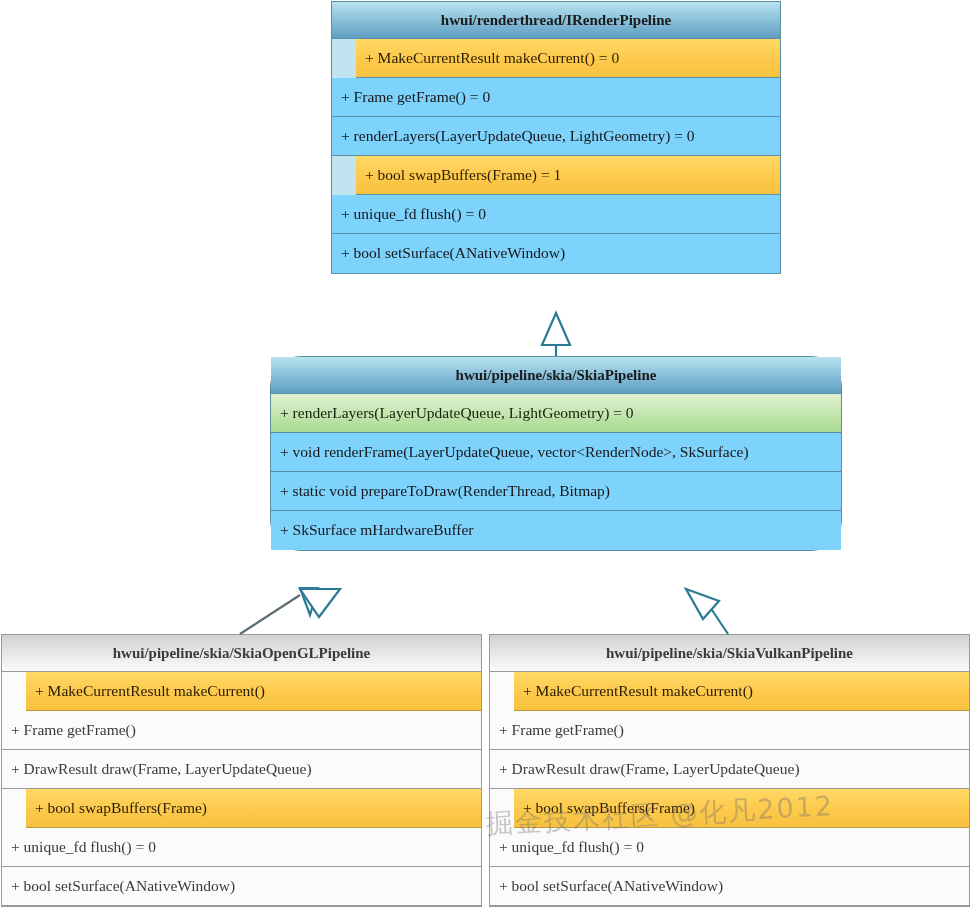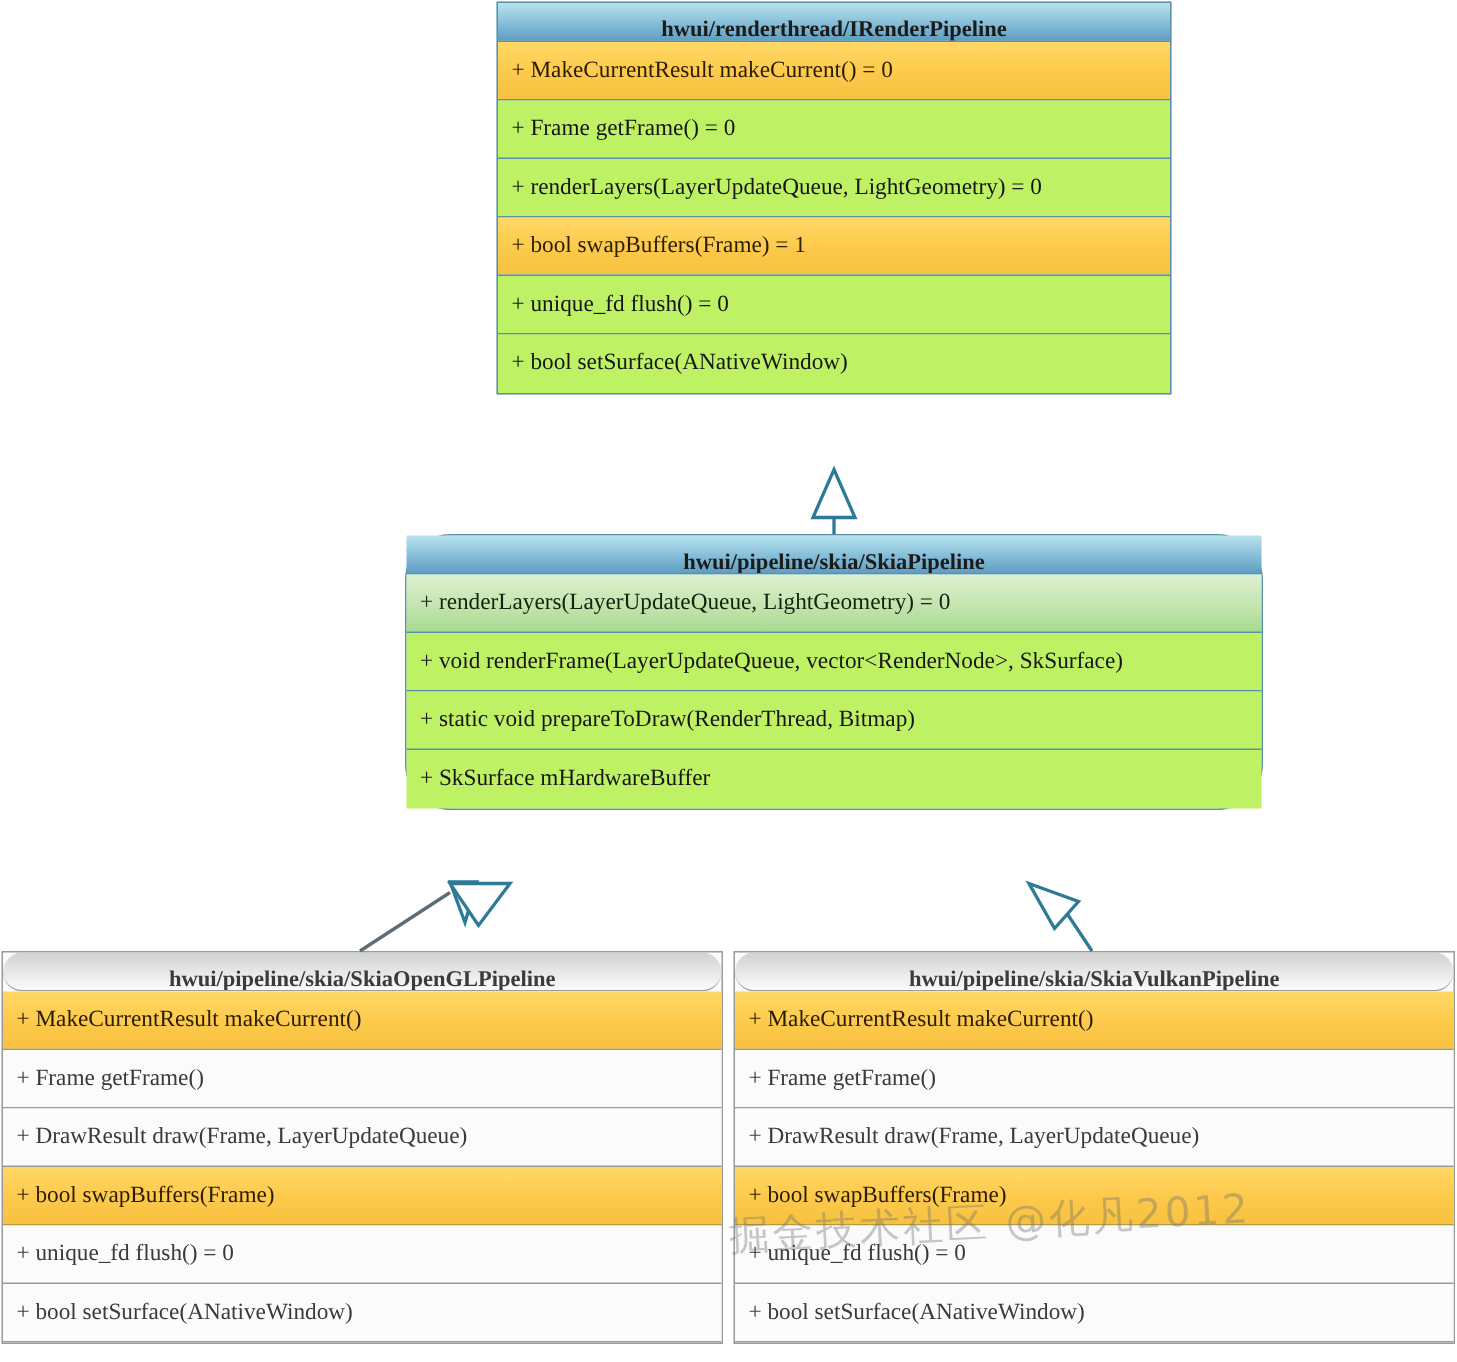--- a/index.html
+++ b/index.html
@@ -24,64 +24,64 @@
 
   
   .uml-class {
     position: absolute;
     box-sizing: border-box;
     border: 1px solid #5b8fa8;
     background: #c2e4f0;
   }
   .uml-class .uml-header {
     box-sizing: border-box;
-    height: 26px;
+    height: 37px;
     line-height: 36px;
     text-align: center;
     font-weight: bold;
     font-size: 15px;
     color: #1b1b1b;
     background: linear-gradient(to bottom, #b9e3ef 0%, #8ec4dc 45%, #5f9ec2 100%);
     border-bottom: 1px solid #5b8fa8;
     white-space: nowrap;
     overflow: hidden;
   }
   .uml-class .uml-row {
     box-sizing: border-box;
     height: 39px;
     line-height: 37px;
     padding-left: 9px;
     font-size: 15.5px;
     color: #16161a;
-    background: #bef264;
+    background: #7dd3fc;
     border-bottom: 1px solid #5b8fa8;
     white-space: nowrap;
     overflow: hidden;
   }
   .uml-class .uml-row:last-child { border-bottom: none; }
 
   .uml-row.hl-yellow {
     background: linear-gradient(to bottom, #ffd866 0%, #fdc94b 55%, #f7c23f 100%);
     color: #2b1d05;
+    margin-left: 24px;
   }
   .uml-row.hl-green {
     background: linear-gradient(to bottom, #ddf0d1 0%, #c3e5ae 55%, #a6da90 100%);
     color: #15220d;
   }
 
   
   .uml-class.gray {
     border: 1px solid #9a9a9a;
     background: #fbfbfb;
   }
   .uml-class.gray .uml-header {
     background: linear-gradient(to bottom, #d2d2d2 0%, #e2e2e2 40%, #fbfbfb 100%);
     border-bottom: 1px solid #9a9a9a;
     color: #3b3b3b;
-    border-radius: 13px;
   }
   .uml-class.gray .uml-row {
     background: #fbfbfb;
     border-bottom: 1px solid #9a9a9a;
     color: #3a3a3a;
   }
   .uml-class.gray .uml-row.hl-yellow {
     background: linear-gradient(to bottom, #ffd866 0%, #fdc94b 55%, #f7c23f 100%);
     color: #2b1d05;
     border-bottom: 1px solid #b99b3f;

